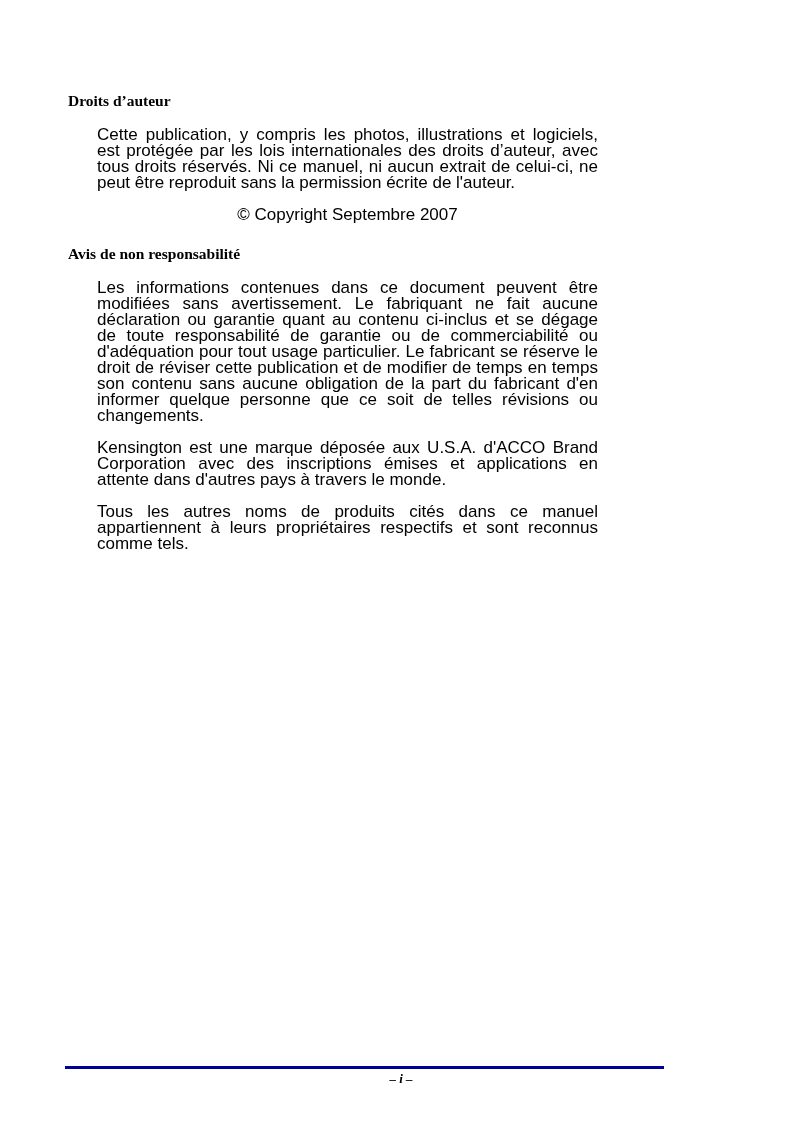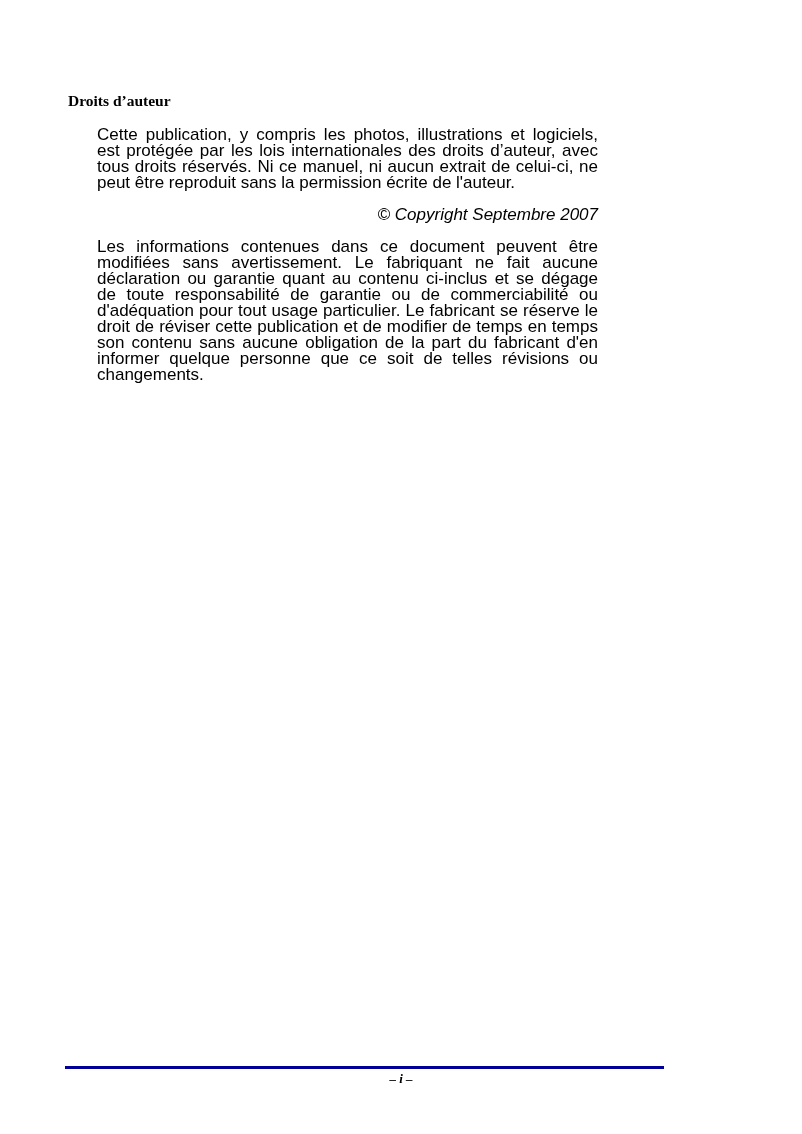--- a/index.html
+++ b/index.html
@@ -30,22 +30,21 @@
     margin-top: 22px;
   }
   .body-par {
     font-family: "Liberation Sans", "DejaVu Sans", sans-serif;
     font-size: 17px;
     line-height: 16px;
     text-align: justify;
     margin: 0 0 16px 29px;
   }
   .body-par.no-justify {
-    text-align: right;
-    font-style: italic;
+    text-align: center;
   }
   .footer {
     position: absolute;
     left: 65px;
     width: 672px;
     top: 1066px;
     border-top: 3px solid #000099;
     text-align: center;
     padding-top: 2px;
   }
@@ -63,24 +62,27 @@
 <div class="page">
   <div class="content">
 
     <div class="section">
       <div class="section-heading">Droits d’auteur</div>
       <p class="body-par">Cette publication, y compris les photos, illustrations et logiciels, est protégée par les lois internationales des droits d’auteur, avec tous droits réservés. Ni ce manuel, ni aucun extrait de celui-ci, ne peut être reproduit sans la permission écrite de l'auteur.</p>
       <p class="body-par no-justify">© Copyright Septembre 2007</p>
     </div>
 
     <div class="section">
+      <div class="section-heading">Avis de non responsabilité</div>
       <p class="body-par">Les informations contenues dans ce document peuvent être modifiées sans avertissement. Le fabriquant ne fait aucune déclaration ou garantie quant au contenu ci-inclus et se dégage de toute responsabilité de garantie ou de commerciabilité ou d'adéquation pour tout usage particulier. Le fabricant se réserve le droit de réviser cette publication et de modifier de temps en temps son contenu sans aucune obligation de la part du fabricant d'en informer quelque personne que ce soit de telles révisions ou changements.</p>
     </div>
 
     <div class="section">
+      <p class="body-par">Kensington est une marque déposée aux U.S.A. d'ACCO Brand Corporation avec des inscriptions émises et applications en attente dans d'autres pays à travers le monde.</p>
+      <p class="body-par">Tous les autres noms de produits cités dans ce manuel appartiennent à leurs propriétaires respectifs et sont reconnus comme tels.</p>
     </div>
 
   </div>
 
   <div class="footer">
     <div class="page-number">– i –</div>
   </div>
 </div>
 
 </body></html>

